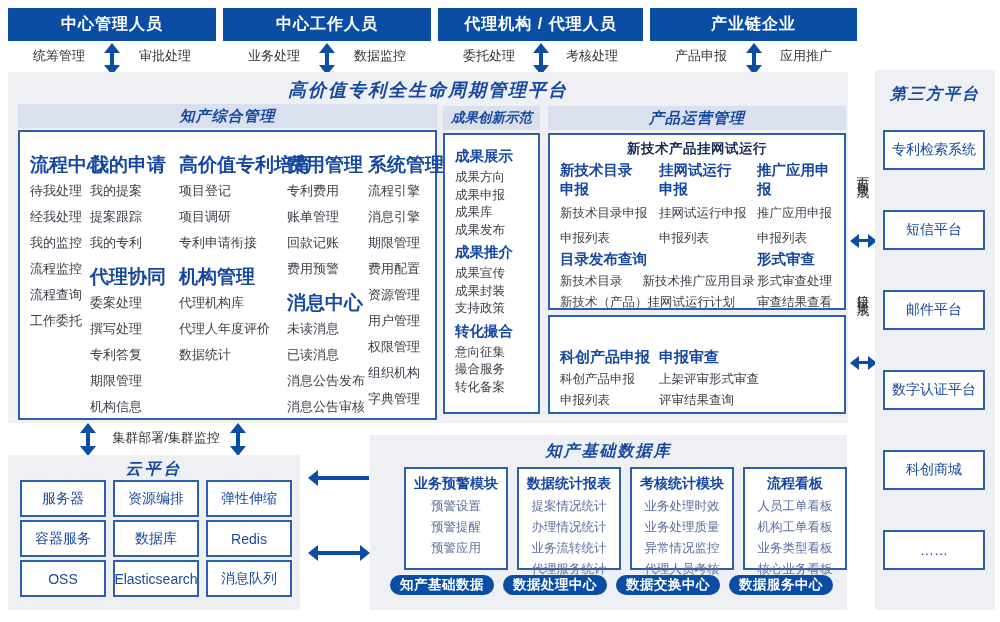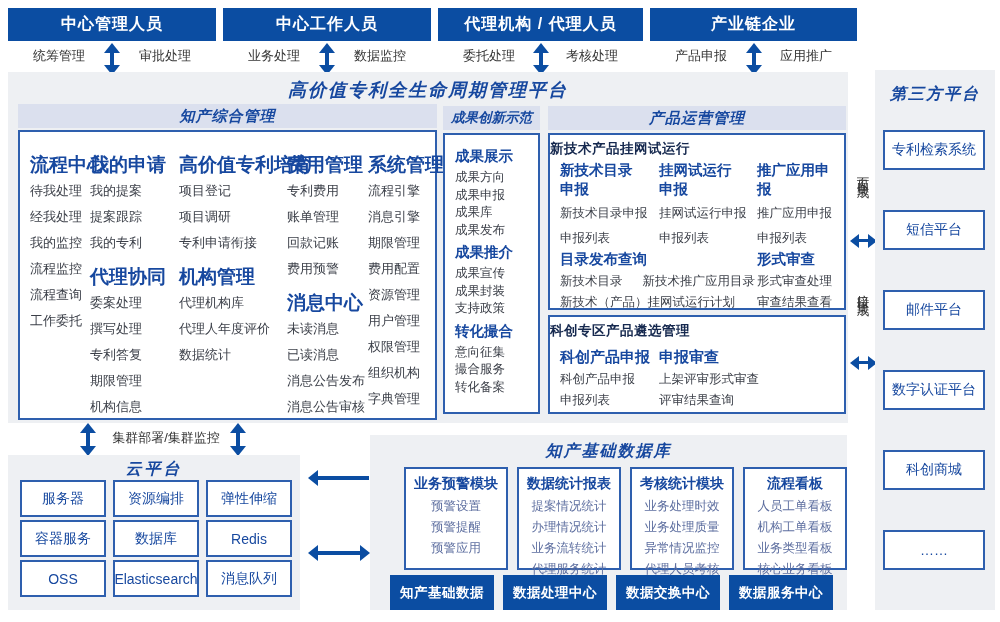--- a/index.html
+++ b/index.html
@@ -83,21 +83,21 @@
   #ip-box .ip-col:nth-of-type(5){left:348px;}
   .ip-cell{height:26px;line-height:26px;font-size:13px;color:var(--item);}
   .ip-cell.bold{font-size:19px;font-weight:bold;color:var(--tblue);margin-top:8px;}
 
   
   #achv-box .a-list{padding:8px 0 0 10px;}
   .a-cell{height:17.5px;line-height:17.5px;font-size:12.5px;color:var(--item);white-space:nowrap;}
   .a-cell.bold{height:26px;line-height:26px;font-size:14.5px;font-weight:bold;color:var(--tblue);}
 
   
-  .p-title{margin-top:5px;text-align:left;font-size:13.5px;font-weight:bold;color:#16294f;letter-spacing:0.5px;}
+  .p-title{margin-top:5px;text-align:center;font-size:13.5px;font-weight:bold;color:#16294f;letter-spacing:0.5px;}
   .p-cols{position:absolute;left:10px;top:26px;right:4px;display:flex;}
   .p-cols .p-col:nth-of-type(1){width:99px;}
   .p-cols .p-col:nth-of-type(2){width:98px;}
   .p-cols .p-col:nth-of-type(3){flex:1;}
   .p-head{height:40px;font-size:14.5px;font-weight:bold;color:var(--tblue);line-height:19px;}
   .p-item{height:25px;line-height:25px;font-size:12.5px;color:var(--item);white-space:nowrap;}
   .p-block{position:absolute;top:112px;}
   #p-catalog{left:10px;}
   #p-review{left:207px;}
   .p-cat-head{height:24px;line-height:24px;font-size:14.5px;font-weight:bold;color:var(--tblue);}
@@ -122,22 +122,22 @@
     display:flex;align-items:center;justify-content:center;font-size:14px;color:var(--tblue);white-space:nowrap;}
 
   
   .db-mods{position:absolute;left:20px;top:32px;display:flex;gap:9px;margin-left:14px;}
   .db-mod{width:104px;height:103px;background:#fff;border:2px solid var(--border);
     box-sizing:border-box;text-align:center;}
   .db-head{margin-top:6px;font-size:14px;font-weight:bold;color:var(--tblue);white-space:nowrap;}
   .db-items{margin-top:3px;}
   .db-item{height:21px;line-height:21px;font-size:12.5px;color:var(--slate);white-space:nowrap;}
   .db-bases{position:absolute;left:20px;top:140px;display:flex;gap:9px;}
-  .db-base{width:104px;height:35px;background:var(--blue);color:#fff;font-weight:bold;font-size:13.5px;
-    display:flex;align-items:center;justify-content:center;letter-spacing:0.5px;}
+  .db-base{width:104px;height:20px;background:var(--blue);color:#fff;font-weight:bold;font-size:13.5px;
+    display:flex;align-items:center;justify-content:center;letter-spacing:0.5px;border-radius:12px;}
 
   
   .tp-boxes{position:absolute;left:8px;top:60px;display:flex;flex-direction:column;gap:40px;}
   .tp-box{width:102px;height:40px;background:#fff;border:2px solid var(--border);box-sizing:border-box;
     display:flex;align-items:center;justify-content:center;font-size:14px;color:var(--tblue);white-space:nowrap;}
 
   
   .integ-label{position:absolute;left:855px;width:16px;writing-mode:vertical-rl;text-orientation:upright;
     font-size:12.5px;color:#333;letter-spacing:3px;}
   #integ-page{top:167px;}
@@ -345,21 +345,20 @@
       <div class="p-block" id="p-review">
         <div class="p-cat-head">形式审查</div>
         <div>
 
         <div class="p-cat-row">形式审查处理</div>
             <div class="p-cat-row">审查结果查看</div>
           </div>
       </div>
     </div>
     <div class="wbox" id="prod-box2">
-      <div class="p-title">科创专区产品遴选管理</div>
       <div class="p2-cols">
 
       <div class="p-col">
             <div class="p2-head">科创产品申报</div>
             <div>
 
             <div class="p2-item">科创产品申报</div>
               <div class="p2-item">申报列表</div>
             </div>
           </div>

